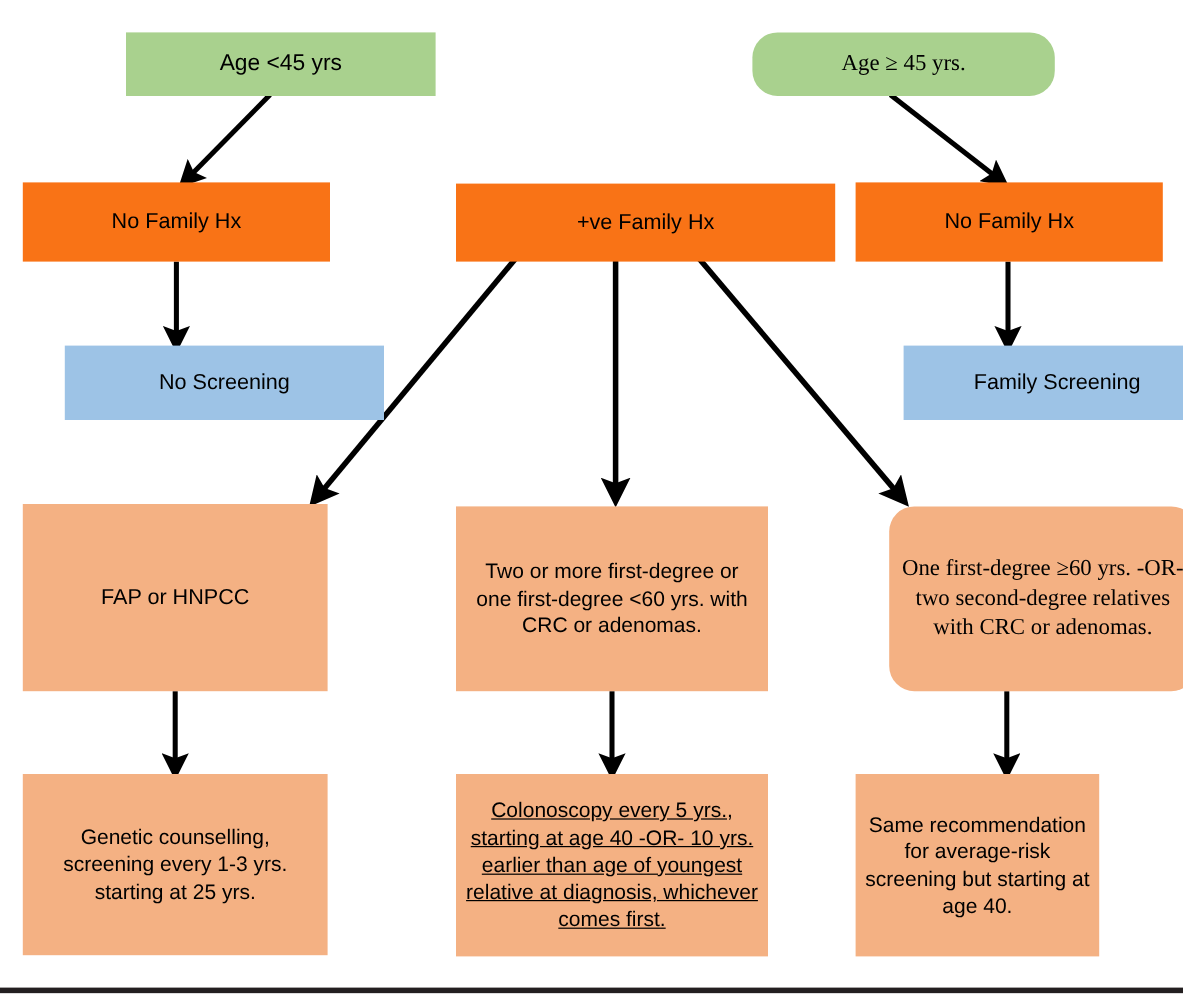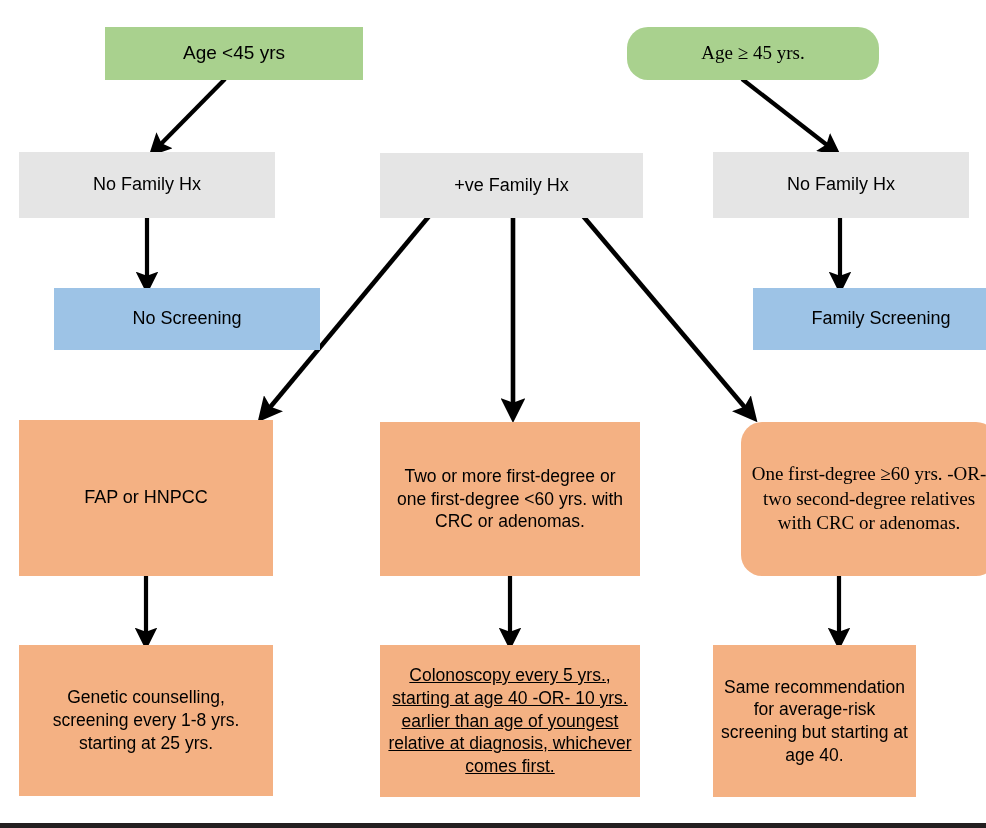--- a/index.html
+++ b/index.html
@@ -32,21 +32,21 @@
     justify-content: center;
     text-align: center;
     box-sizing: border-box;
     color: #000000;
     line-height: 1.30;
     padding: 4px 8px;
     white-space: pre-line;
     z-index: 2;
   }
   .n-green  { background: #a9d18e; }
-  .n-yellow { background: #e5e5e5; }
+  .n-yellow { background: #f97316; }
   .n-blue   { background: #9dc3e6; margin-left: 40px; }
   .n-orange { background: #f4b183; }
 
   .f-sans  { font-family: "Liberation Sans", sans-serif; }
   .f-serif { font-family: "Liberation Serif", serif; border-radius: 21px; }
 
   .fs-17 { font-size: 17.5px; }
   .fs-18 { font-size: 18px; }
   .fs-19 { font-size: 19px; }
 
@@ -92,35 +92,35 @@
 
     <line x1="839" y1="576" x2="839" y2="644" stroke="#000000" stroke-width="4.2" marker-end="url(#arrowhead)"></line>
   </svg>
 
   <div class="node n-green f-sans fs-19" style="left:105px; top:27px; width:258px; height:53px;">Age &lt;45 yrs</div>
 
   <div class="node n-green f-serif fs-19" style="left:627px; top:27px; width:252px; height:53px;">Age ≥ 45 yrs.</div>
 
   <div class="node n-yellow f-sans fs-18" style="left:19px; top:152px; width:256px; height:66px;">No Family Hx</div>
 
-  <div class="node n-yellow f-sans fs-18" style="left:380px; top:153px; width:263px; height:65px;">+ve Family Hx</div>
+  <div class="node n-yellow f-sans fs-18" style="left:380px; top:153px; width:316px; height:65px;">+ve Family Hx</div>
 
   <div class="node n-yellow f-sans fs-18" style="left:713px; top:152px; width:256px; height:66px;">No Family Hx</div>
 
   <div class="node n-blue f-sans fs-18" style="left:14px; top:288px; width:266px; height:62px;">No Screening</div>
 
   <div class="node n-blue f-sans fs-18" style="left:713px; top:288px; width:256px; height:62px;">Family Screening</div>
 
   <div class="node n-orange f-sans fs-18" style="left:19px; top:420px; width:254px; height:156px;">FAP or HNPCC</div>
 
   <div class="node n-orange f-sans fs-17" style="left:380px; top:422px; width:260px; height:154px;text-align:center;">Two or more first-degree or one first-degree &lt;60 yrs. with CRC or adenomas.</div>
 
   <div class="node n-orange f-serif fs-19" style="left:713px; top:422px; width:256px; height:154px;margin-left:28px;">One first-degree ≥60 yrs. -OR- two second-degree relatives with CRC or adenomas.</div>
 
-  <div class="node n-orange f-sans fs-17" style="left:19px; top:645px; width:254px; height:151px;">Genetic counselling, screening every 1-8 yrs. starting at 25 yrs.</div>
+  <div class="node n-orange f-sans fs-17" style="left:19px; top:645px; width:254px; height:151px;">Genetic counselling, screening every 1-3 yrs. starting at 25 yrs.</div>
 
   <div class="node n-orange f-sans fs-17" style="left:380px; top:645px; width:260px; height:152px;text-decoration:underline;">Colonoscopy every 5 yrs., starting at age 40 -OR- 10 yrs. earlier than age of youngest relative at diagnosis, whichever comes first.</div>
 
   <div class="node n-orange f-sans fs-17" style="left:713px; top:645px; width:203px; height:152px;">Same recommendation for average-risk screening but starting at age 40.</div>
 
   <div class="bottom-rule"></div>
 
 </div>
 
 </body></html>

